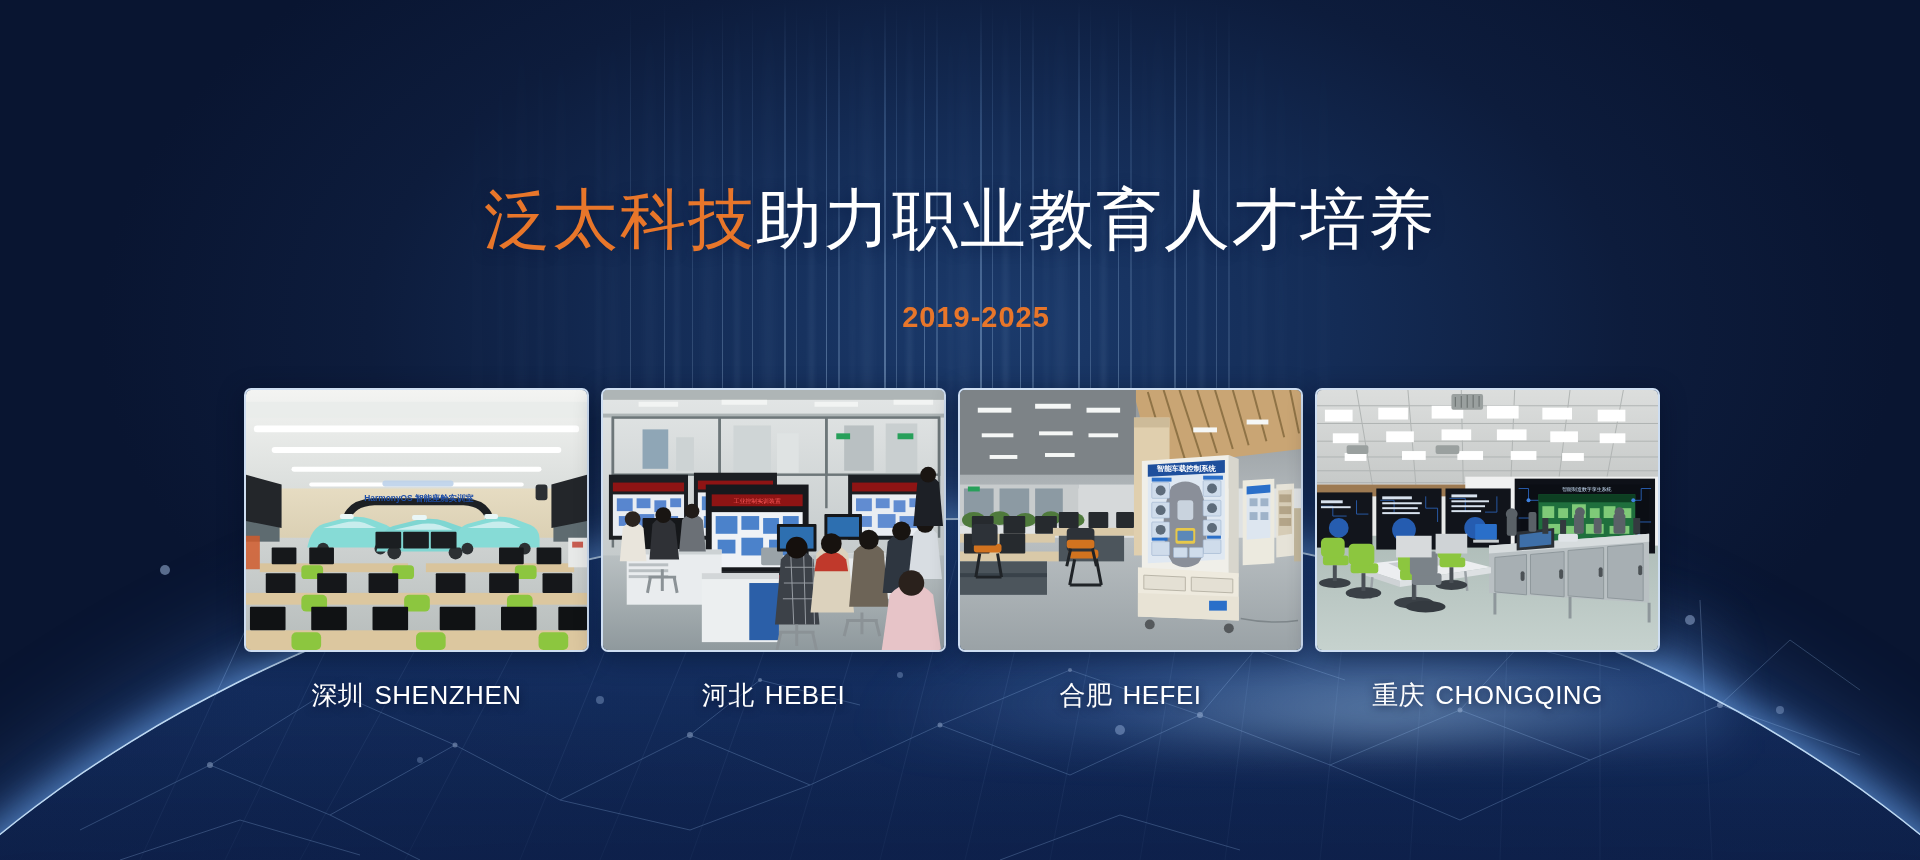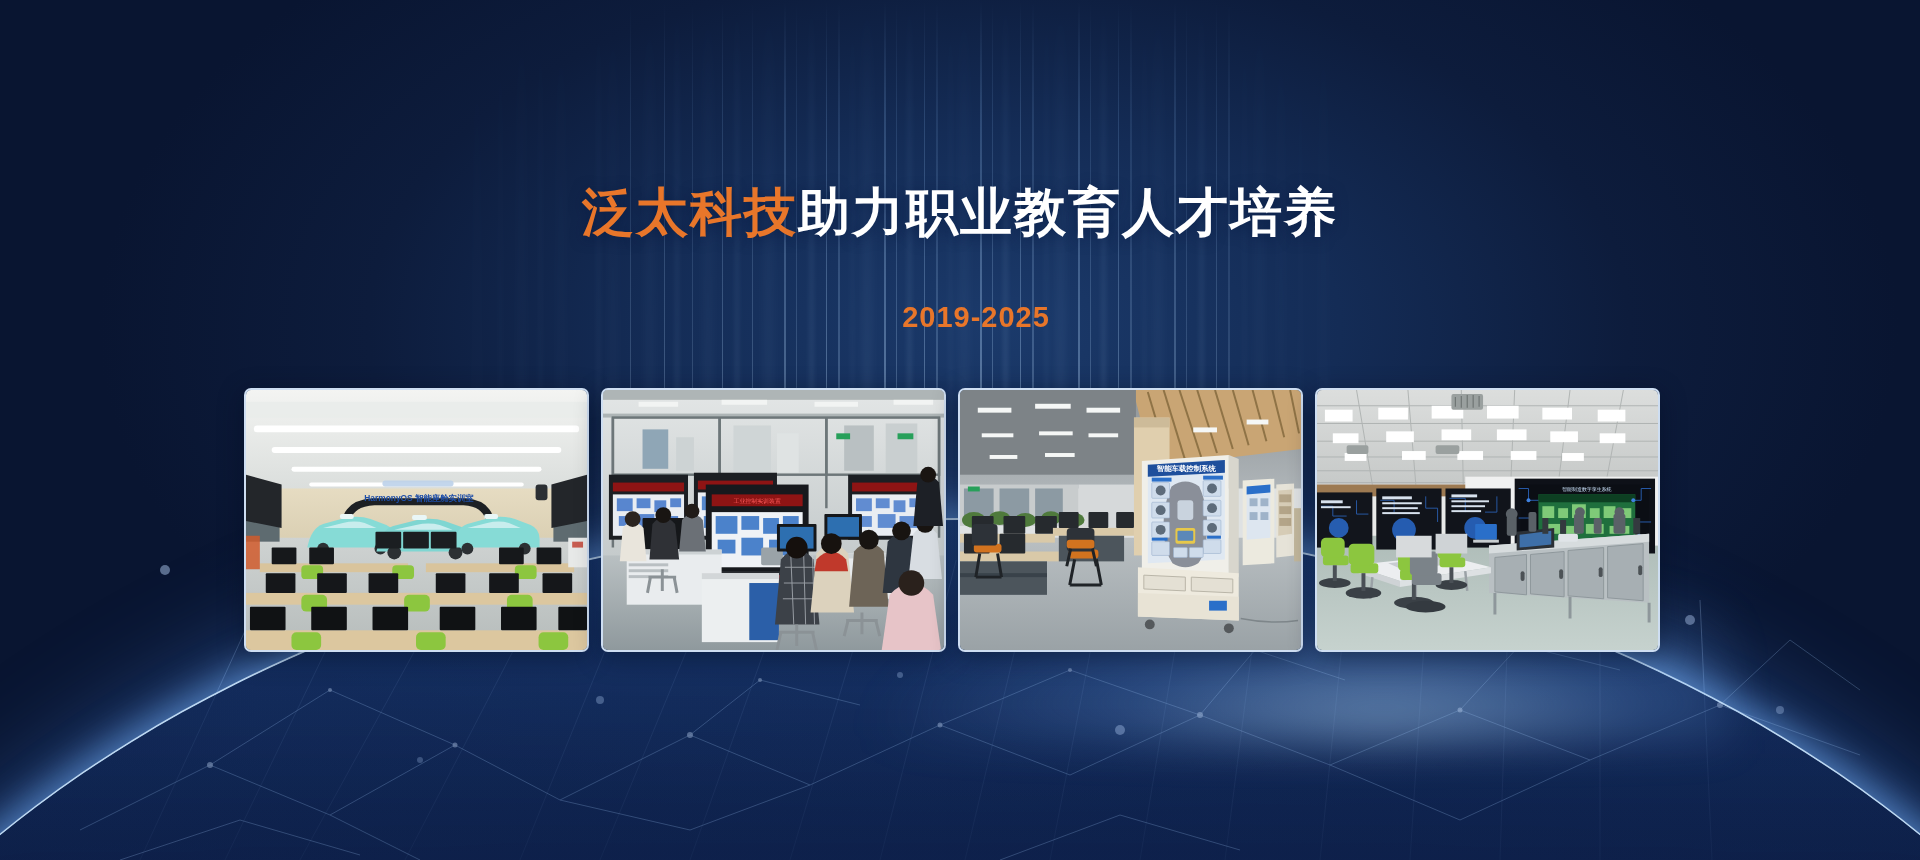--- a/index.html
+++ b/index.html
@@ -72,22 +72,22 @@
   .dots { position: absolute; left:0; bottom: 0; width: 1920px; height: 360px; }
 
   
   .title-wrap {
     position: absolute;
     top: 186px; left: 0; width: 1920px;
     text-align: center;
     z-index: 6;
   }
   .title {
-    font-size: 52px;
-    font-weight: 700;
+    font-size: 66px;
+    font-weight: 400;
     letter-spacing: 2px;
     line-height: 1;
     white-space: nowrap;
     text-shadow: 0 2px 14px rgba(0,20,60,0.55);
   }
   .title .brand { color: #e8762a; }
   .title .rest  { color: #ffffff; }
 
   .subtitle {
     position: absolute;
@@ -1038,14 +1038,20 @@
           </g>
 
           <rect x="80" y="148" width="36" height="22" fill="#d7dadc"></rect>
           <rect x="120" y="146" width="32" height="20" fill="#cfd3d6"></rect>
         </svg>
       </div>
     </div>
 
   </div>
 
+  <div class="caption-row">
+    <div class="caption"><span class="cn">深圳</span><span>SHENZHEN</span></div>
+    <div class="caption"><span class="cn">河北</span><span>HEBEI</span></div>
+    <div class="caption"><span class="cn">合肥</span><span>HEFEI</span></div>
+    <div class="caption"><span class="cn">重庆</span><span>CHONGQING</span></div>
+  </div>
 
 </div>
 
 </body></html>

